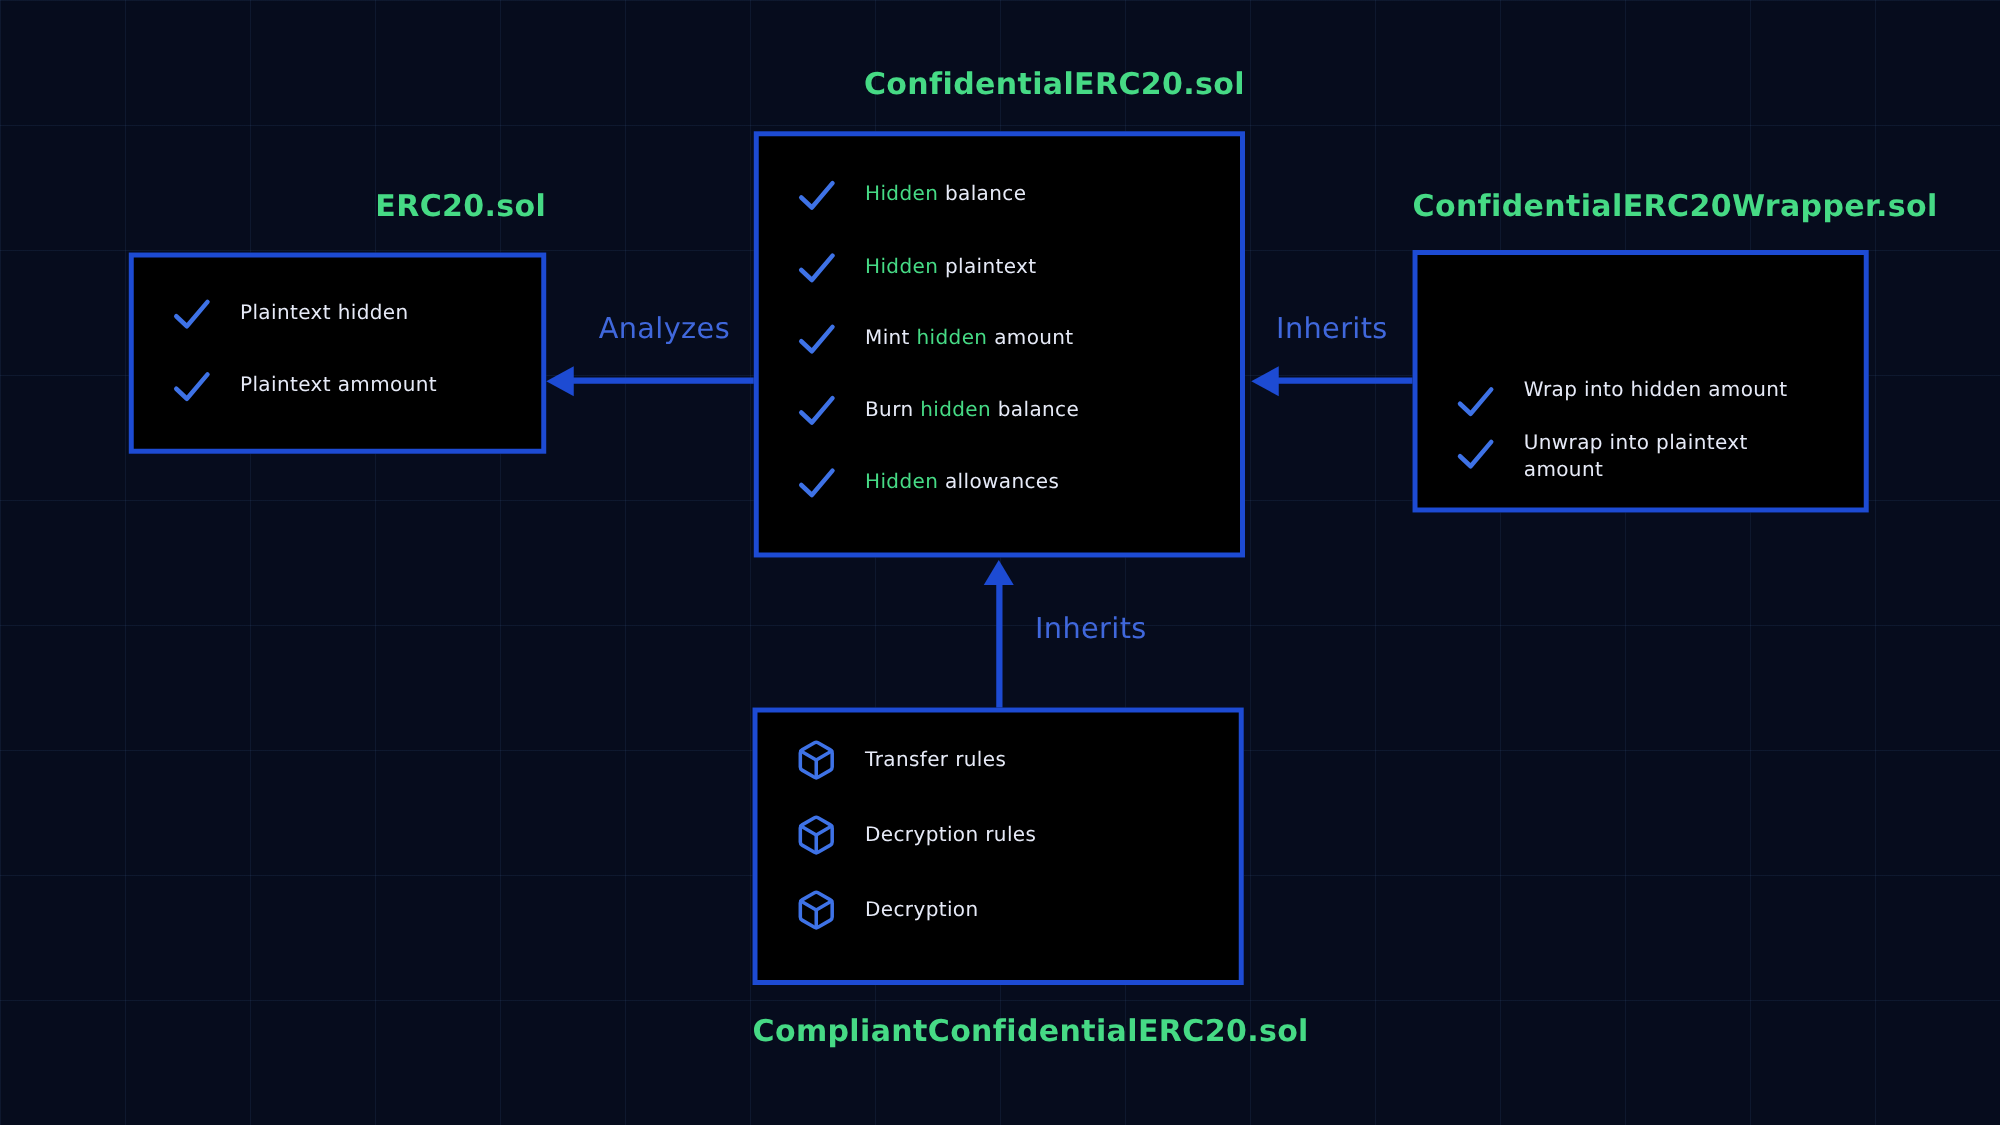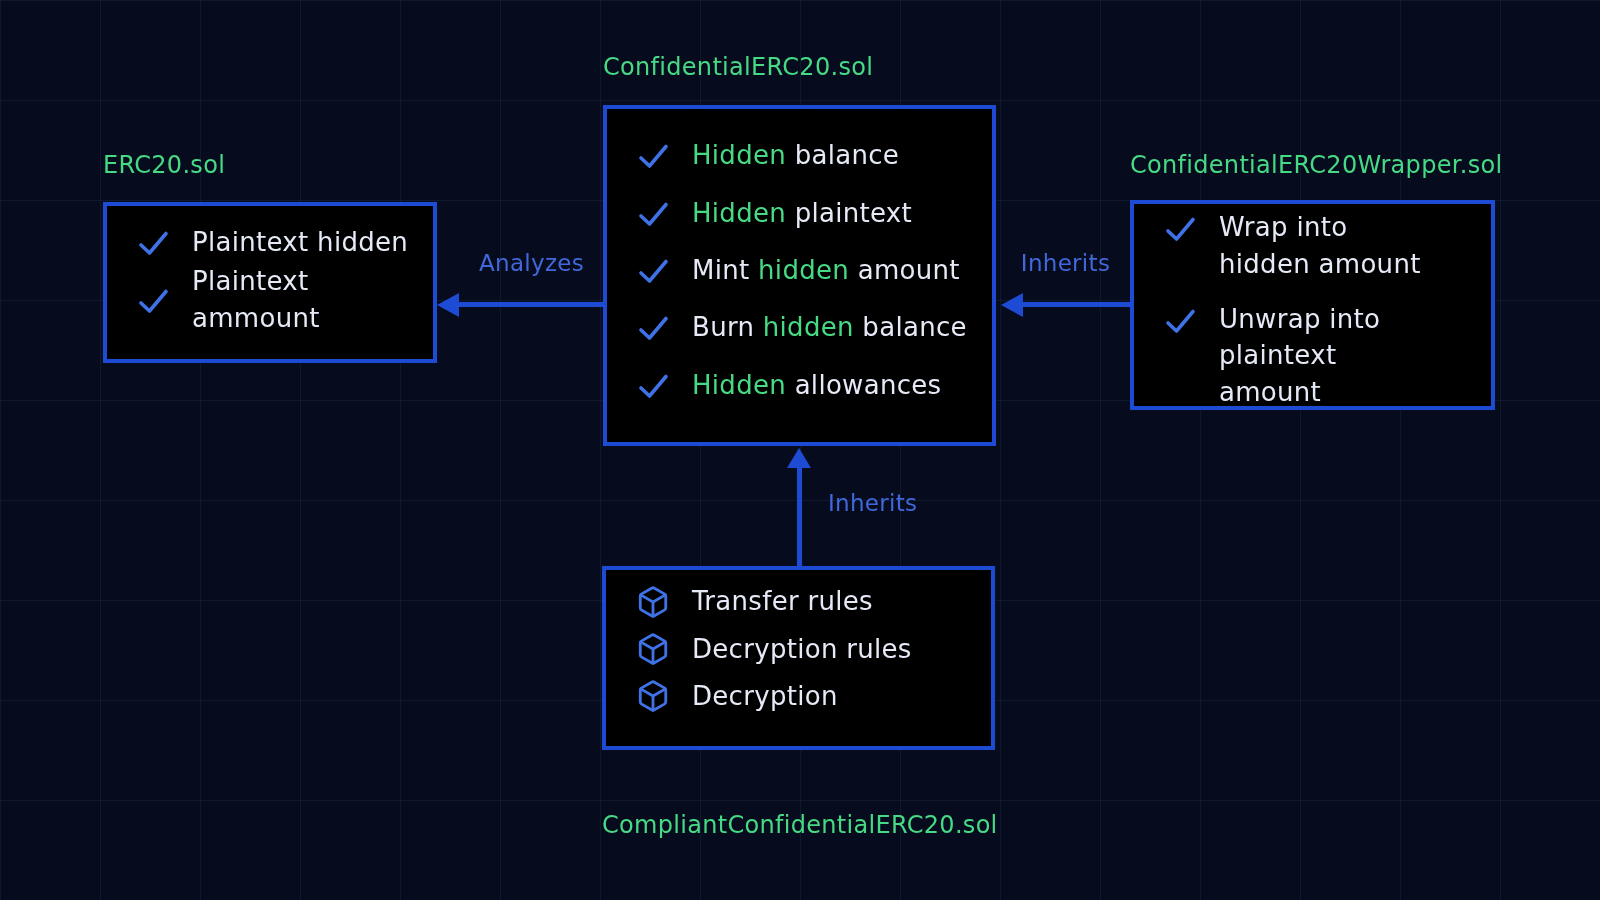--- a/index.html
+++ b/index.html
@@ -23,66 +23,67 @@
       linear-gradient(90deg, var(--grid) 1px, transparent 1px);
     background-size: 100px 100px;
     font-family: "DejaVu Sans", "Liberation Sans", sans-serif;
     color: var(--text);
   }
   .node-title {
     position: absolute;
     color: var(--green);
     font-size: 24px;
     letter-spacing: 0.3px;
-    text-align: left;
+    text-align: right;
     white-space: nowrap;
     line-height: 30px;
+    font-weight: bold;
   }
   .node-box {
     position: absolute;
     background: var(--box_fill);
     border: 4px solid var(--line_blue);
   }
   .items {
     list-style: none;
     display: flex;
     flex-direction: column;
     height: 100%;
     width: 100%;
   }
   .item {
     flex: 1;
     display: flex;
     align-items: center;
     gap: 22px;
     padding-left: 30px;
-    font-size: 26px;
+    font-size: 16px;
     letter-spacing: 0.3px;
   }
   .item .icon { flex: 0 0 auto; display: inline-flex; color: var(--icon_blue); }
   .item .item-text { color: var(--text); line-height: 1.42; }
   .item .item-text .green { color: var(--green); }
 
   
   .box-erc20    { left: 103px; top: 202px; width: 334px; height: 161px; }
   .box-erc20 .items { padding: 16px 0 22px; }
   .title-erc20  { left: 103px; top: 150px; width: 334px; }
 
   .box-center   { left: 603px; top: 105px; width: 393px; height: 341px; }
   .box-center .items { padding: 18px 0 28px; }
   .title-center { left: 603px; top: 52px; width: 393px; }
 
   .box-wrapper  { left: 1130px; top: 200px; width: 365px; height: 210px; }
-  .box-wrapper .items { padding: 28px 0 18px; justify-content: center; gap: 18px; }
+  .box-wrapper .items { padding: 28px 0 18px; justify-content: flex-end; gap: 6px; }
   .box-wrapper .item { flex: 0 0 auto; align-items: flex-start; }
   .box-wrapper .item .icon { margin-top: 3px; }
   .box-wrapper .item .item-text { width: 212px; }
   .title-wrapper { left: 1130px; top: 150px; width: 365px; }
 
-  .box-compliant { left: 602px; top: 566px; width: 393px; height: 184px; }
+  .box-compliant { left: 602px; top: 566px; width: 393px; height: 222px; }
   .box-compliant .items { padding: 8px 0 26px; }
   .title-compliant { left: 602px; top: 810px; width: 393px; }
 
   
   .edge-line-h { position: absolute; height: 5px; background: var(--line_blue); }
   .edge-line-v { position: absolute; width: 5px; background: var(--line_blue); }
   .arrowhead-left {
     position: absolute; width: 0; height: 0;
     border-top: 12px solid transparent;
     border-bottom: 12px solid transparent;

